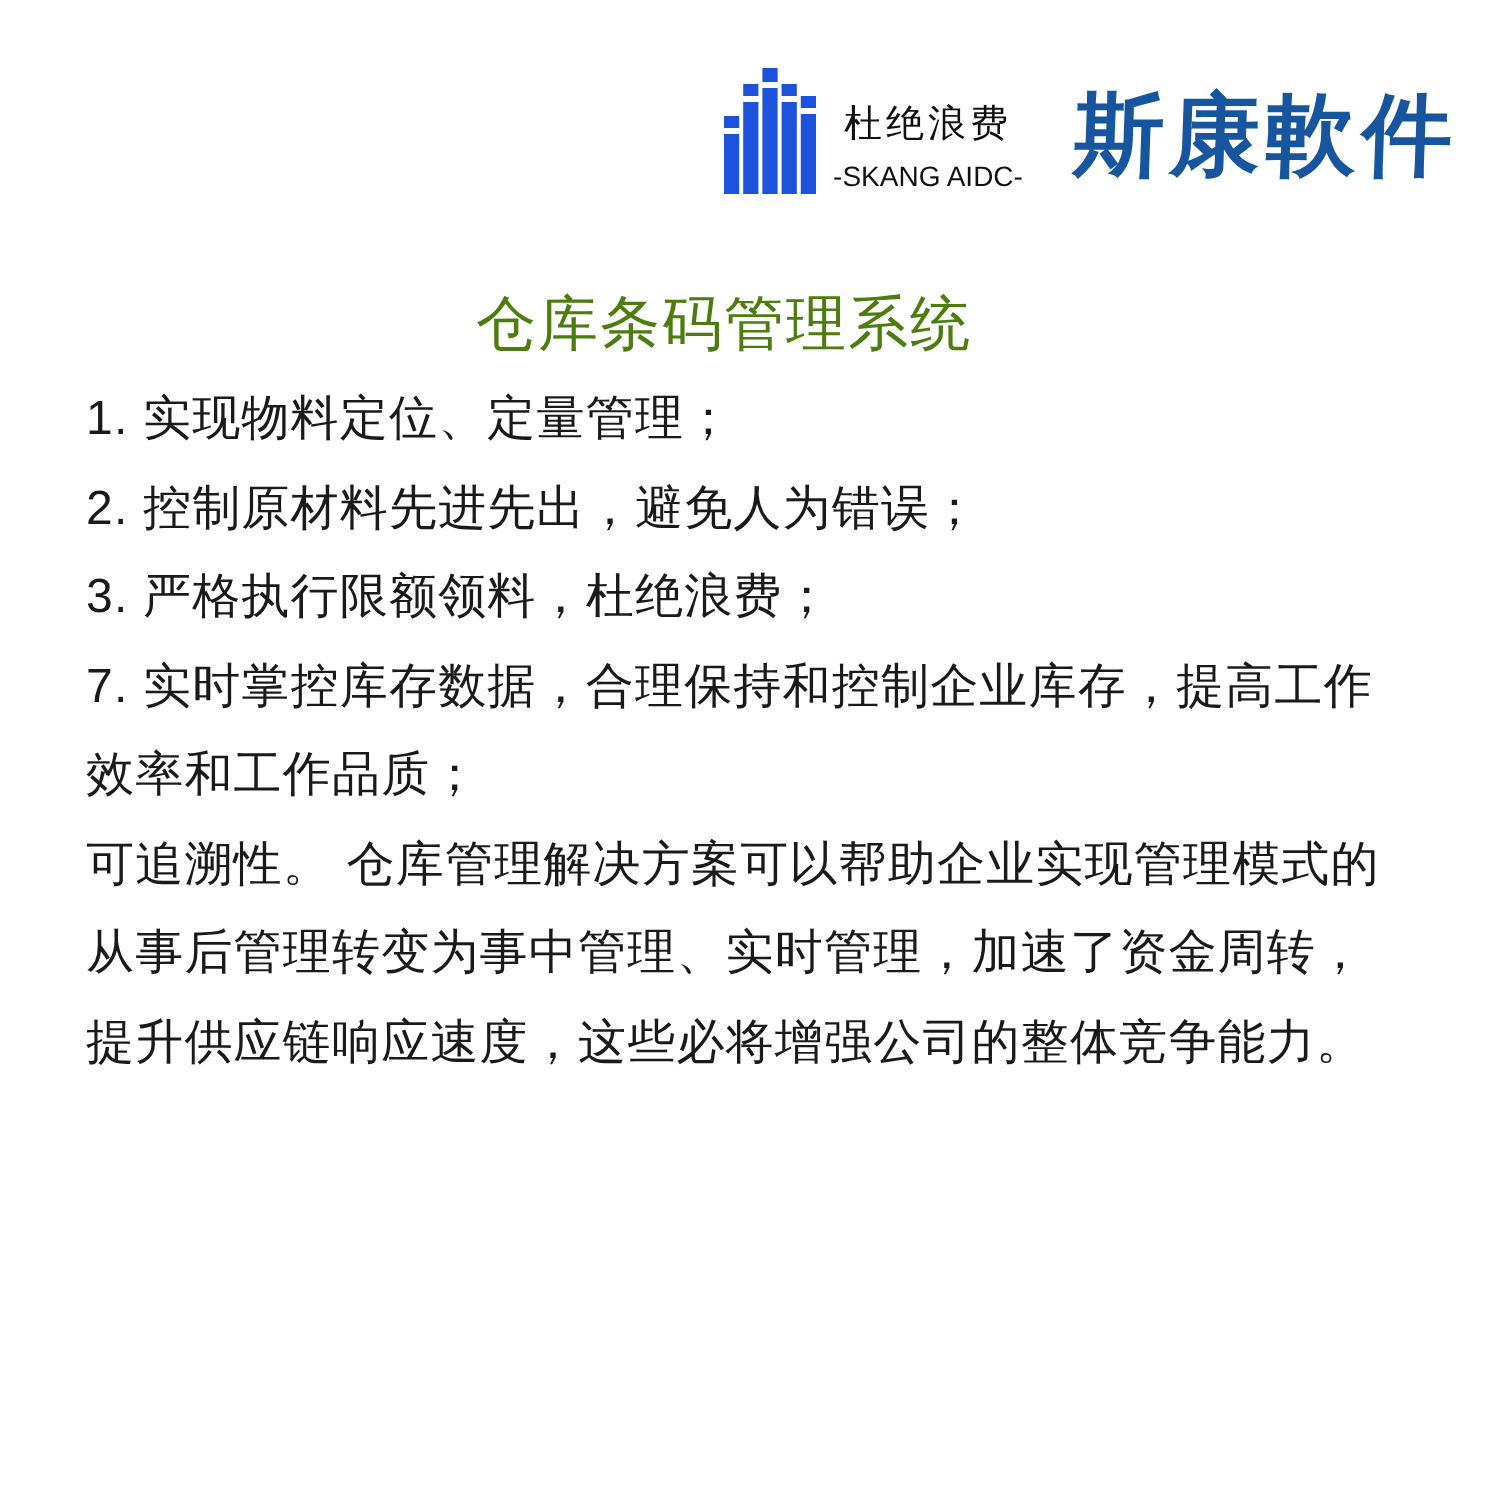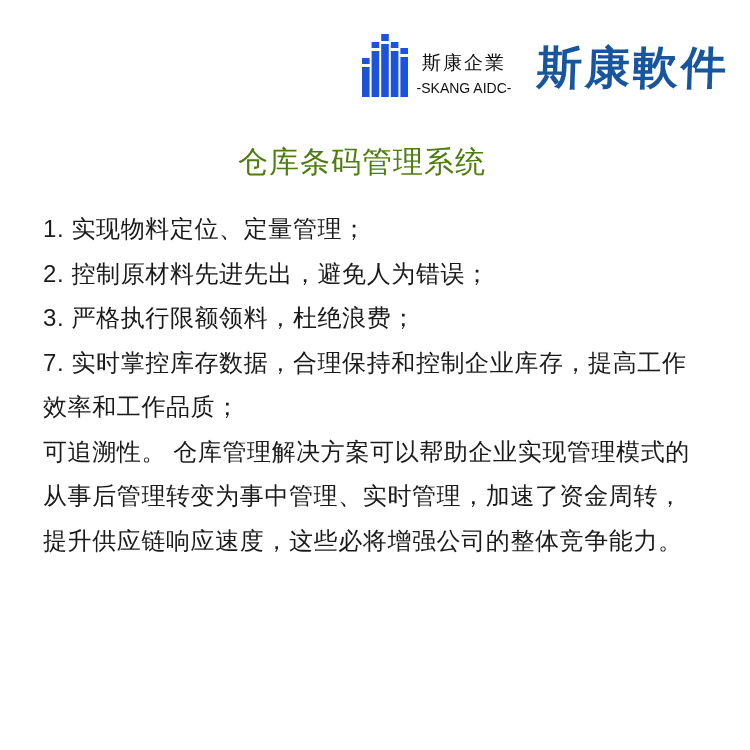--- a/index.html
+++ b/index.html
@@ -73,21 +73,21 @@
     font-size: 30px;
     letter-spacing: 1px;
     color: #4d7c0f;
     white-space: nowrap;
   }
 
   
   .body-text {
     position: absolute;
     left: 43px;
-    top: 207px;
+    top: 188px;
     width: 670px;
     font-size: 24px;
     line-height: 44.5px;
     letter-spacing: 0.6px;
     color: #1a1a1a;
   }
   .body-line {
     white-space: nowrap;
   }
 </style>
@@ -106,21 +106,21 @@
         <rect x="19.2" y="1" width="7.6" height="7"></rect>
         <rect x="19.2" y="11" width="7.6" height="53"></rect>
         <rect x="28.8" y="9" width="7.6" height="6"></rect>
         <rect x="28.8" y="18" width="7.6" height="46"></rect>
         <rect x="38.4" y="15" width="7.6" height="6"></rect>
         <rect x="38.4" y="24" width="7.6" height="40"></rect>
       </g>
     </svg>
 
     <div class="company-text">
-      <div class="company-cn">斯康企業</div>
+      <div class="company-cn">杜绝浪费</div>
       <div class="company-en">-SKANG AIDC-</div>
     </div>
 
     <div class="brand-calligraphy" style="color: rgb(23, 86, 158);">斯康軟件</div>
   </div>
 
   <h1 class="page-title">仓库条码管理系统</h1>
 
   <div class="body-text">
     <div class="body-line">1. 实现物料定位、定量管理；</div>

